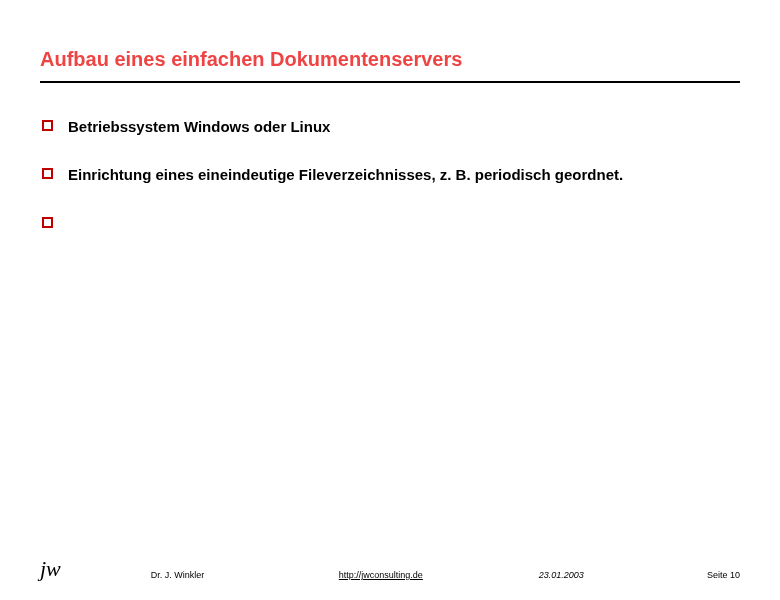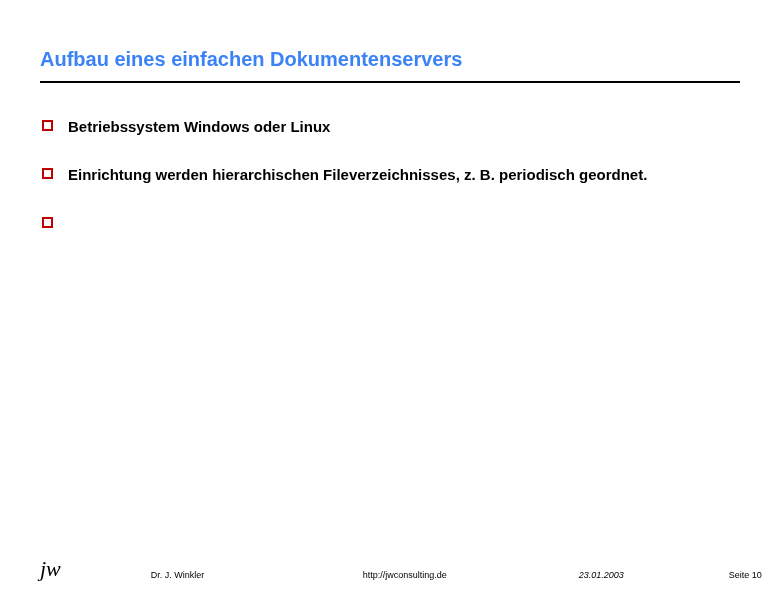--- a/index.html
+++ b/index.html
@@ -10,21 +10,21 @@
     font-family: Arial, Helvetica, sans-serif;
     position: relative;
     overflow: hidden;
   }
   .slide {
     padding: 48px 40px 0 40px;
   }
   .title {
     font-size: 20px;
     font-weight: bold;
-    color: #3b82f6;
+    color: #ef4444;
     margin-bottom: 10px;
   }
   .title-rule {
     border: none;
     border-top: 2px solid #000;
     margin-bottom: 34px;
   }
   .bullets {
     list-style: none;
   }
@@ -61,39 +61,39 @@
     font-family: "Times New Roman", Georgia, serif;
     font-style: italic;
     font-size: 22px;
     font-weight: normal;
     margin-right: 90px;
     line-height: 1;
   }
   .footer .col {
     flex: 0 0 auto;
   }
-  .footer .author { width: 212px; }
-  .footer .url { width: 216px; }
+  .footer .author { width: 188px; }
+  .footer .url { width: 200px; text-decoration: underline; }
   .footer .date { width: 150px; font-style: italic; }
   .footer .page { margin-left: auto; margin-top: 12px; }
 </style>
 </head>
 <body>
 
 <div class="slide">
   <h1 class="title">Aufbau eines einfachen Dokumentenservers</h1>
   <hr class="title-rule">
   <ul class="bullets">
     <li>
       <span class="bullet-box"></span>
       <span>Betriebssystem Windows oder Linux</span>
     </li>
     <li>
       <span class="bullet-box"></span>
-      <span>Einrichtung werden hierarchischen Fileverzeichnisses, z. B. periodisch geordnet.</span>
+      <span>Einrichtung eines eineindeutige Fileverzeichnisses, z. B. periodisch geordnet.</span>
     </li>
     <li>
       <span class="bullet-box"></span>
     </li>
   </ul>
 </div>
 
 <div class="footer">
   <span class="logo">jw</span>
   <span class="col author">Dr. J. Winkler</span>

